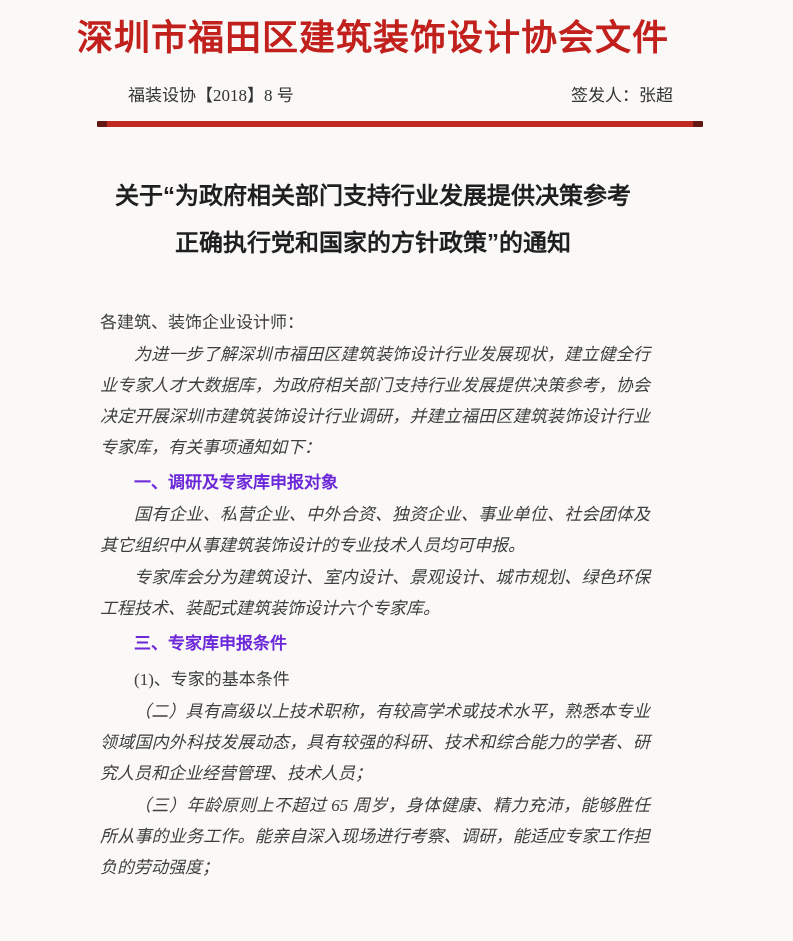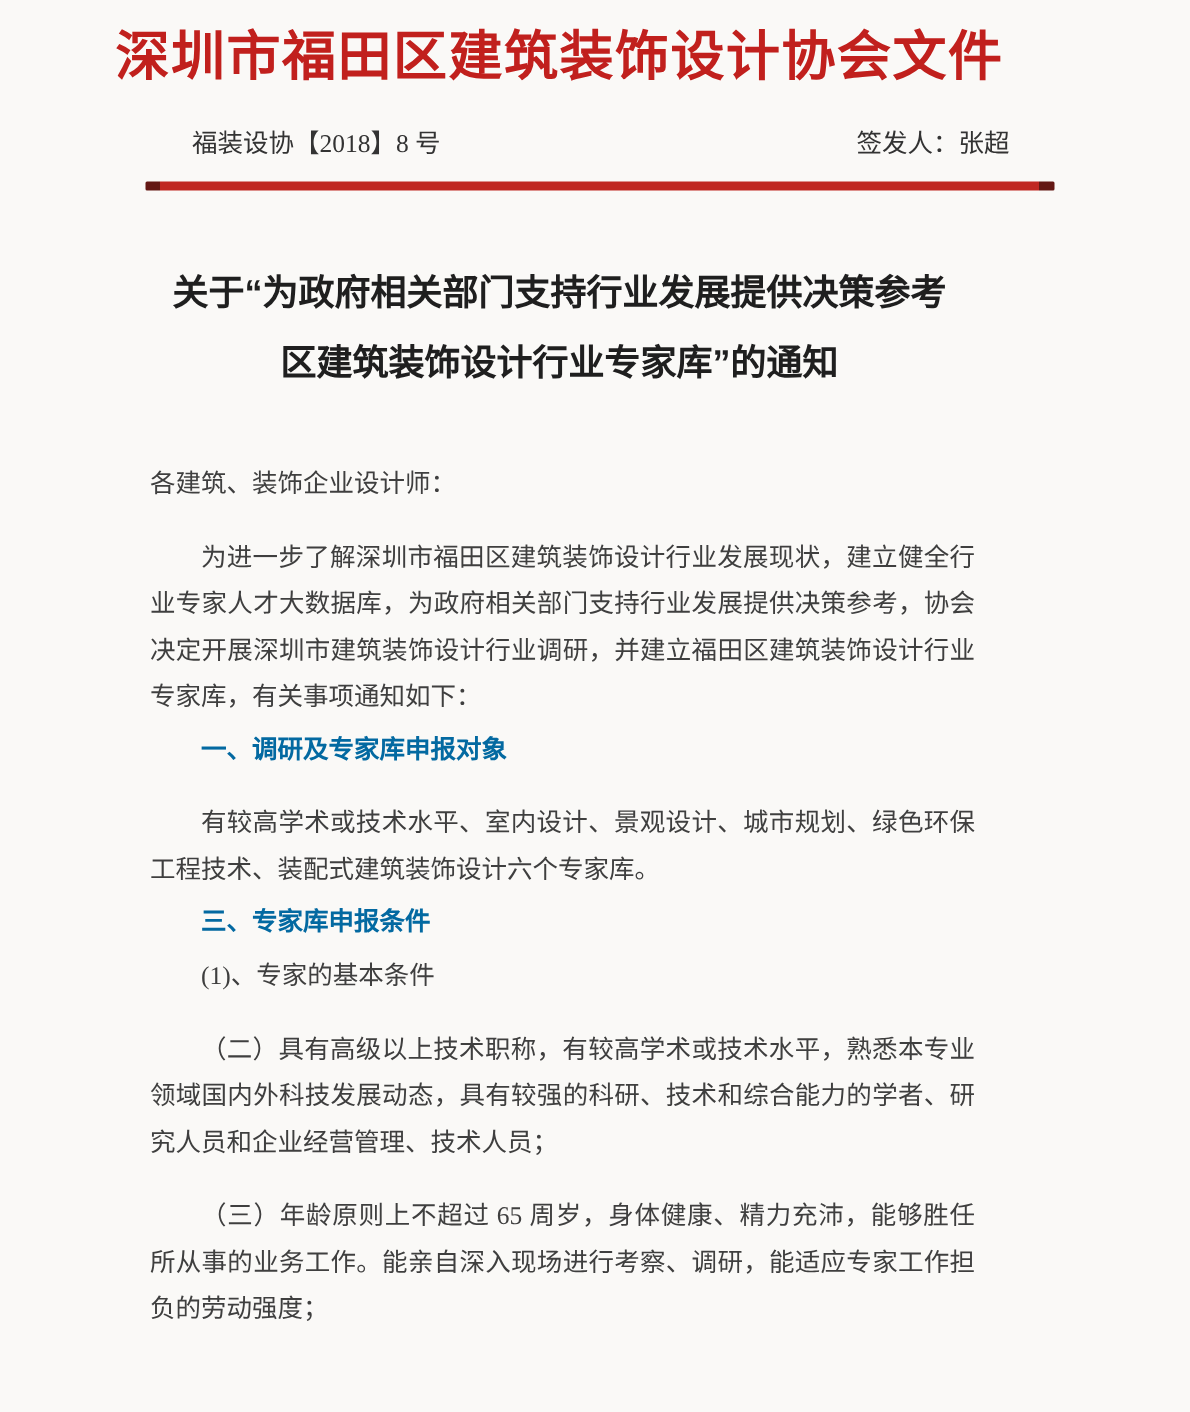--- a/index.html
+++ b/index.html
@@ -69,53 +69,55 @@
   .doc-body p {
     margin: 1px 0 0;
     text-indent: 2em;
   }
   .doc-body p.salutation {
     text-indent: 0;
   }
   .doc-body p.heading {
     margin-top: 4px;
     font-weight: 700;
-    color: #0369a1;
+    color: #6d28d9;
     font-family: Liberation Sans, sans-serif;
   }
   .doc-body p.subplain {
     margin-top: 5px;
   }
   .doc-body p.paragraph {
-    margin-top: 18px;
+    margin-top: 1px;
+    font-style: italic;
   }
 </style>
 </head>
 <body>
 
 <div class="page">
 
   <div class="org-title">深圳市福田区建筑装饰设计协会文件</div>
 
   <div class="meta-row">
     <span>福装设协【2018】8 号</span>
     <span>签发人：张超</span>
   </div>
 
   <div class="red-rule"></div>
 
   <div class="doc-title">
     <div>关于“为政府相关部门支持行业发展提供决策参考</div>
-    <div>区建筑装饰设计行业专家库”的通知</div>
+    <div>正确执行党和国家的方针政策”的通知</div>
   </div>
 
   <div class="doc-body">
       <p class="salutation">各建筑、装饰企业设计师：</p>
       <p class="paragraph">为进一步了解深圳市福田区建筑装饰设计行业发展现状，建立健全行业专家人才大数据库，为政府相关部门支持行业发展提供决策参考，协会决定开展深圳市建筑装饰设计行业调研，并建立福田区建筑装饰设计行业专家库，有关事项通知如下：</p>
       <p class="heading">一、调研及专家库申报对象</p>
-      <p class="paragraph">有较高学术或技术水平、室内设计、景观设计、城市规划、绿色环保工程技术、装配式建筑装饰设计六个专家库。</p>
+      <p class="paragraph">国有企业、私营企业、中外合资、独资企业、事业单位、社会团体及其它组织中从事建筑装饰设计的专业技术人员均可申报。</p>
+      <p class="paragraph">专家库会分为建筑设计、室内设计、景观设计、城市规划、绿色环保工程技术、装配式建筑装饰设计六个专家库。</p>
       <p class="heading">三、专家库申报条件</p>
       <p class="subplain">(1)、专家的基本条件</p>
       <p class="paragraph">（二）具有高级以上技术职称，有较高学术或技术水平，熟悉本专业领域国内外科技发展动态，具有较强的科研、技术和综合能力的学者、研究人员和企业经营管理、技术人员；</p>
       <p class="paragraph">（三）年龄原则上不超过 65 周岁，身体健康、精力充沛，能够胜任所从事的业务工作。能亲自深入现场进行考察、调研，能适应专家工作担负的劳动强度；</p>
     </div>
 
 </div>
 
 </body></html>

